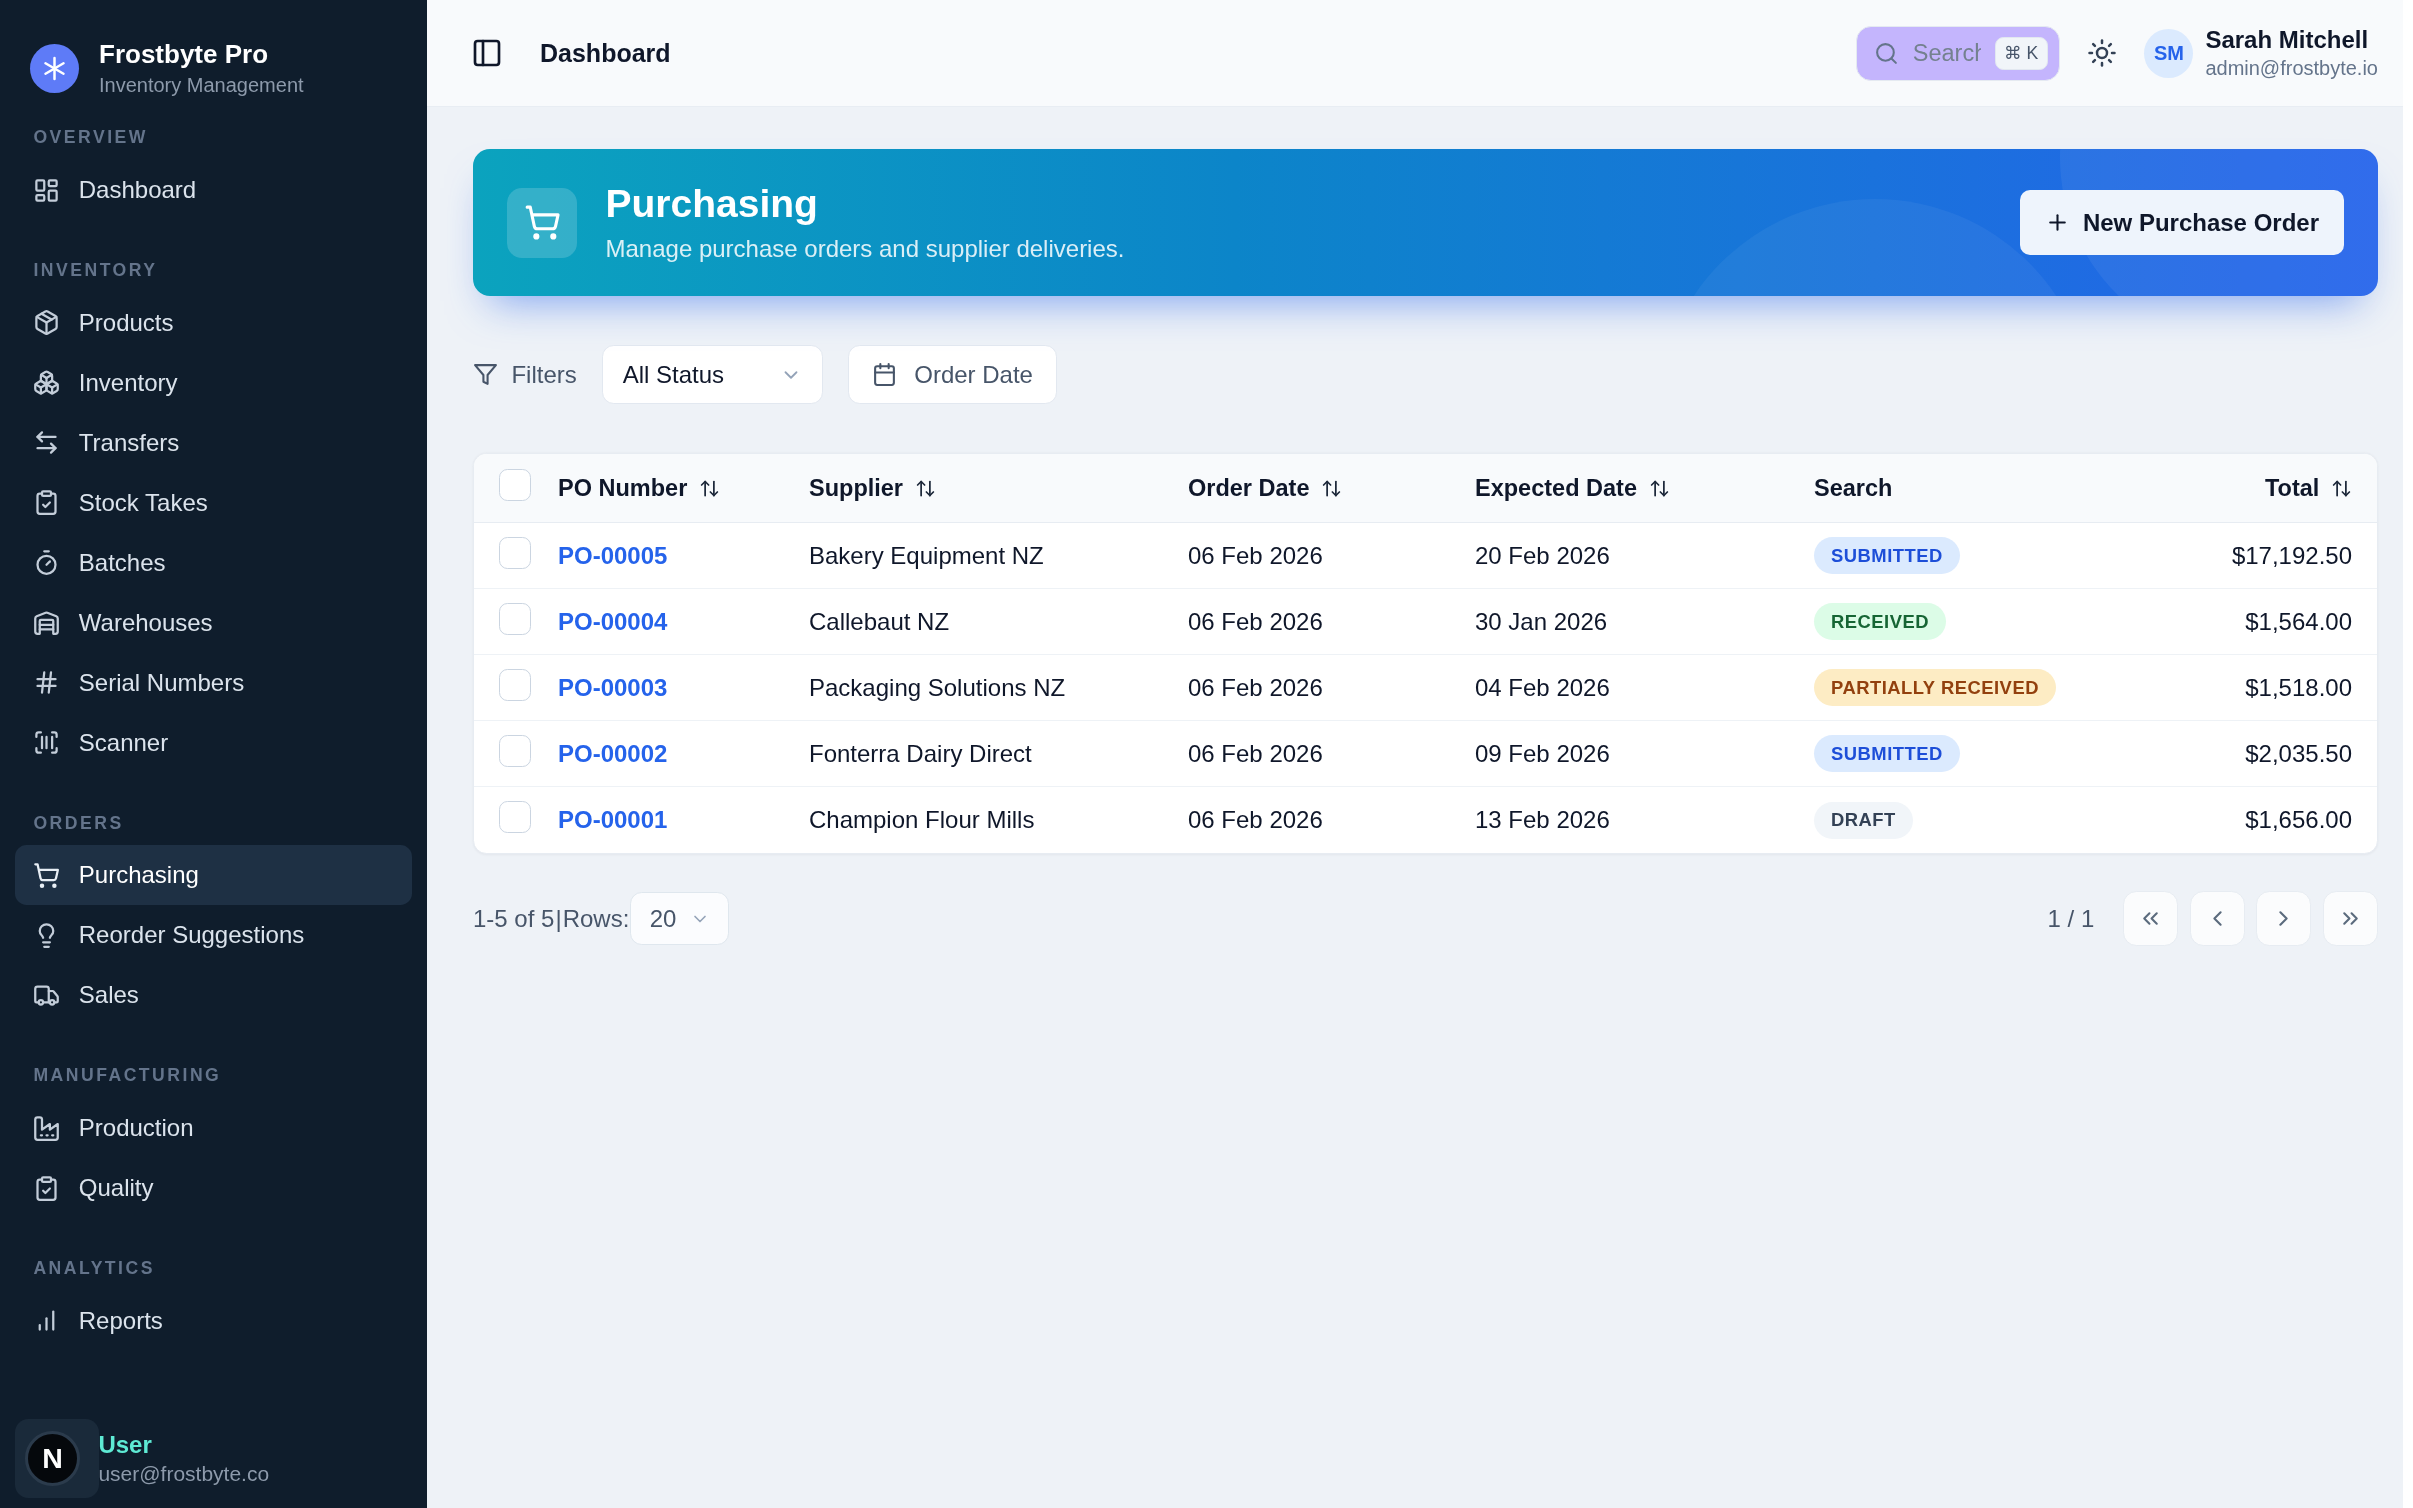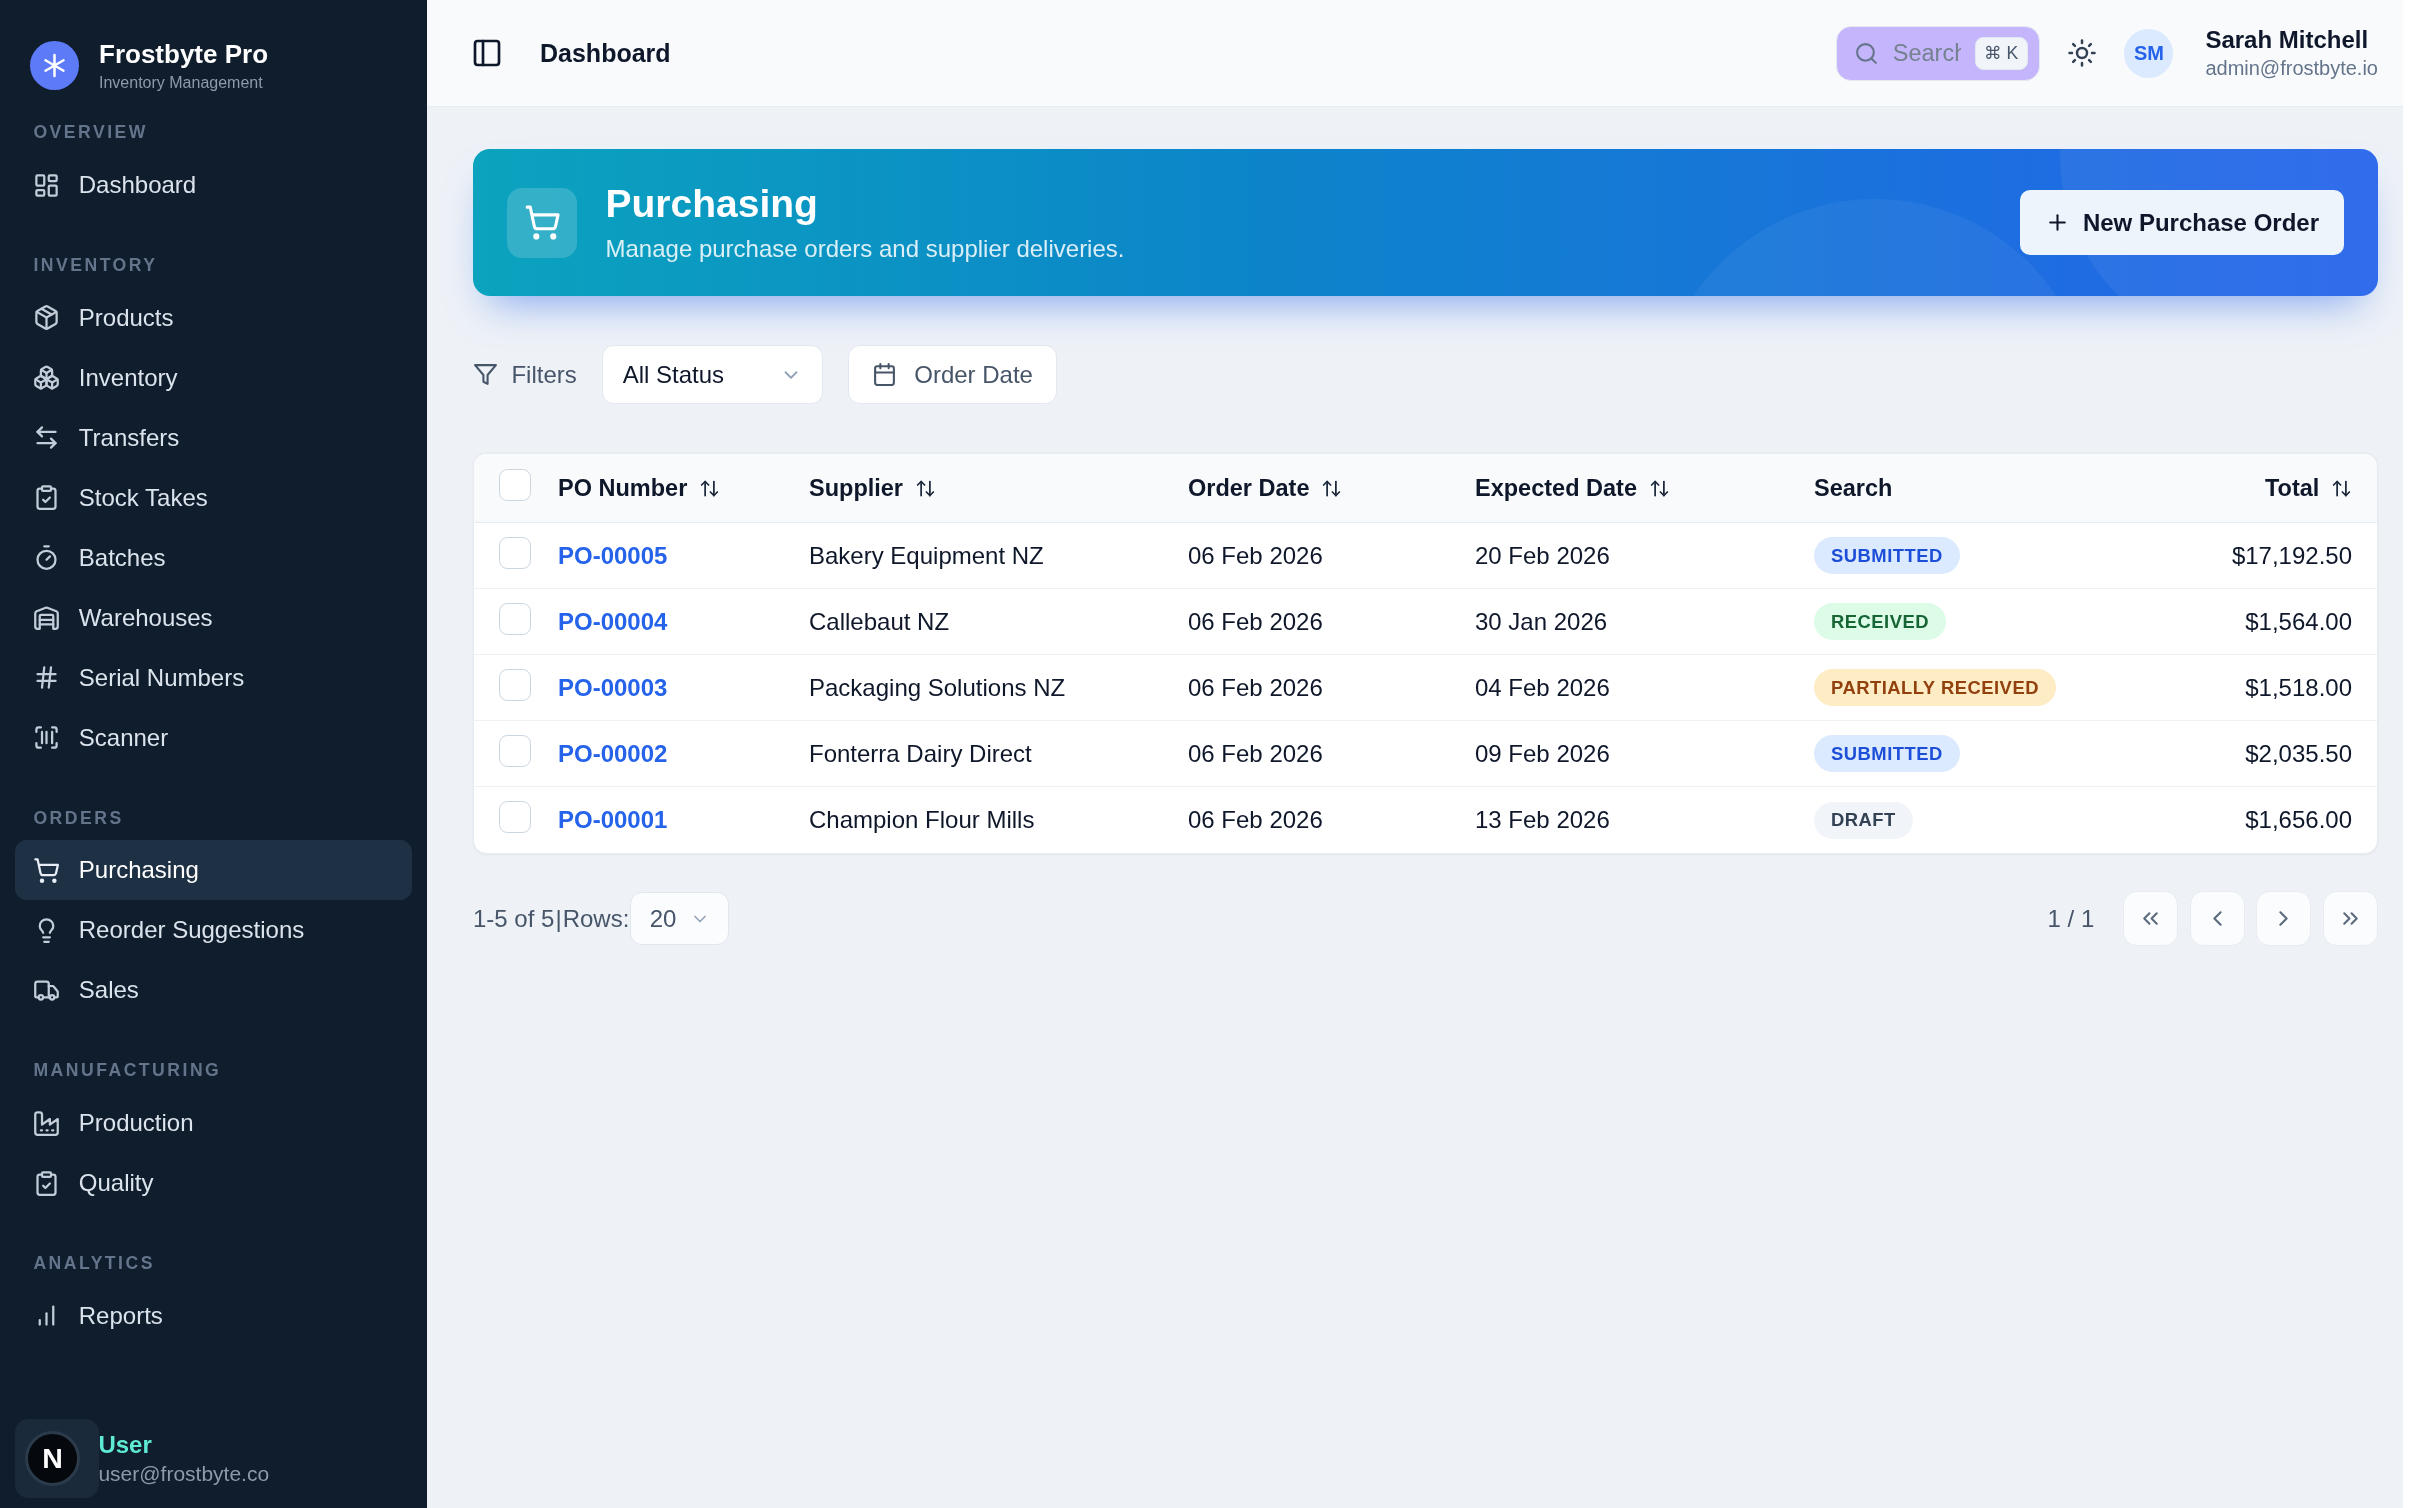--- a/index.html
+++ b/index.html
@@ -18,21 +18,21 @@
     background: #0f1d2c; color: #dbe3ec;
     position: relative; overflow: hidden;
   }
   .brand { display: flex; align-items: center; gap: 20px; padding: 39px 30px 6.7px 30px; }
   .brand-logo {
     width: 49px; height: 49px; border-radius: 50%; background: #5e7bf7;
     display: flex; align-items: center; justify-content: center; color: #fff; flex: none;
   }
   .brand-logo svg { width: 25px; height: 25px; }
   .brand-name { font-size: 26px; font-weight: 700; color: #fff; }
-  .brand-sub { font-size: 16px; color: #8d9aab; margin-top: 4.2px; }
+  .brand-sub { font-size: 20px; color: #8d9aab; margin-top: 4.2px; }
 
   .nav { padding: 0 15px; }
   .section-label {
     font-size: 17.6px; font-weight: 600; letter-spacing: 2.5px; color: #64748b;
     padding: 0 18.4px; margin: 40px 0 11.7px 0; text-transform: uppercase;
   }
   .section-label.first { margin-top: 23.5px; }
   .nav-item {
     height: 60px; display: flex; align-items: center; gap: 18.4px;
     padding: 0 18.4px; border-radius: 11.7px; font-size: 24px; color: #dbe3ec; cursor: pointer;
@@ -74,21 +74,21 @@
   }
   .searchbox svg { width: 25px; height: 25px; color: #64748b; flex: none; }
   .searchbox input { border: none; outline: none; flex: 1; min-width: 0; font-size: 23.5px; color: #334155; background: transparent; font-family: inherit; }
   .searchbox input::placeholder { color: #74818f; }
   .kbd {
     font-size: 17.6px; color: #475569; background: #f1f5f9; border: 1.7px solid #e2e8f0;
     border-radius: 8.4px; padding: 5px 8.4px; white-space: nowrap; flex: none;
   }
   .theme-btn { background: none; border: none; cursor: pointer; color: #334155; }
   .theme-btn svg { width: 30px; height: 30px; }
-  .user-chip { display: flex; align-items: center; gap: 32px; cursor: pointer; }
+  .user-chip { display: flex; align-items: center; gap: 12px; cursor: pointer; }
   .avatar-sm {
     width: 49px; height: 49px; border-radius: 50%; background: #dbeafe; color: #2563eb;
     font-size: 20px; font-weight: 700; display: flex; align-items: center; justify-content: center; flex: none;
   }
   .user-name { font-size: 24px; font-weight: 700; color: #0f172a; }
   .user-email { font-size: 20px; color: #64748b; margin-top: 2.5px; }
 
   .content { padding: 42px 35px 0 46px; }
 
   

